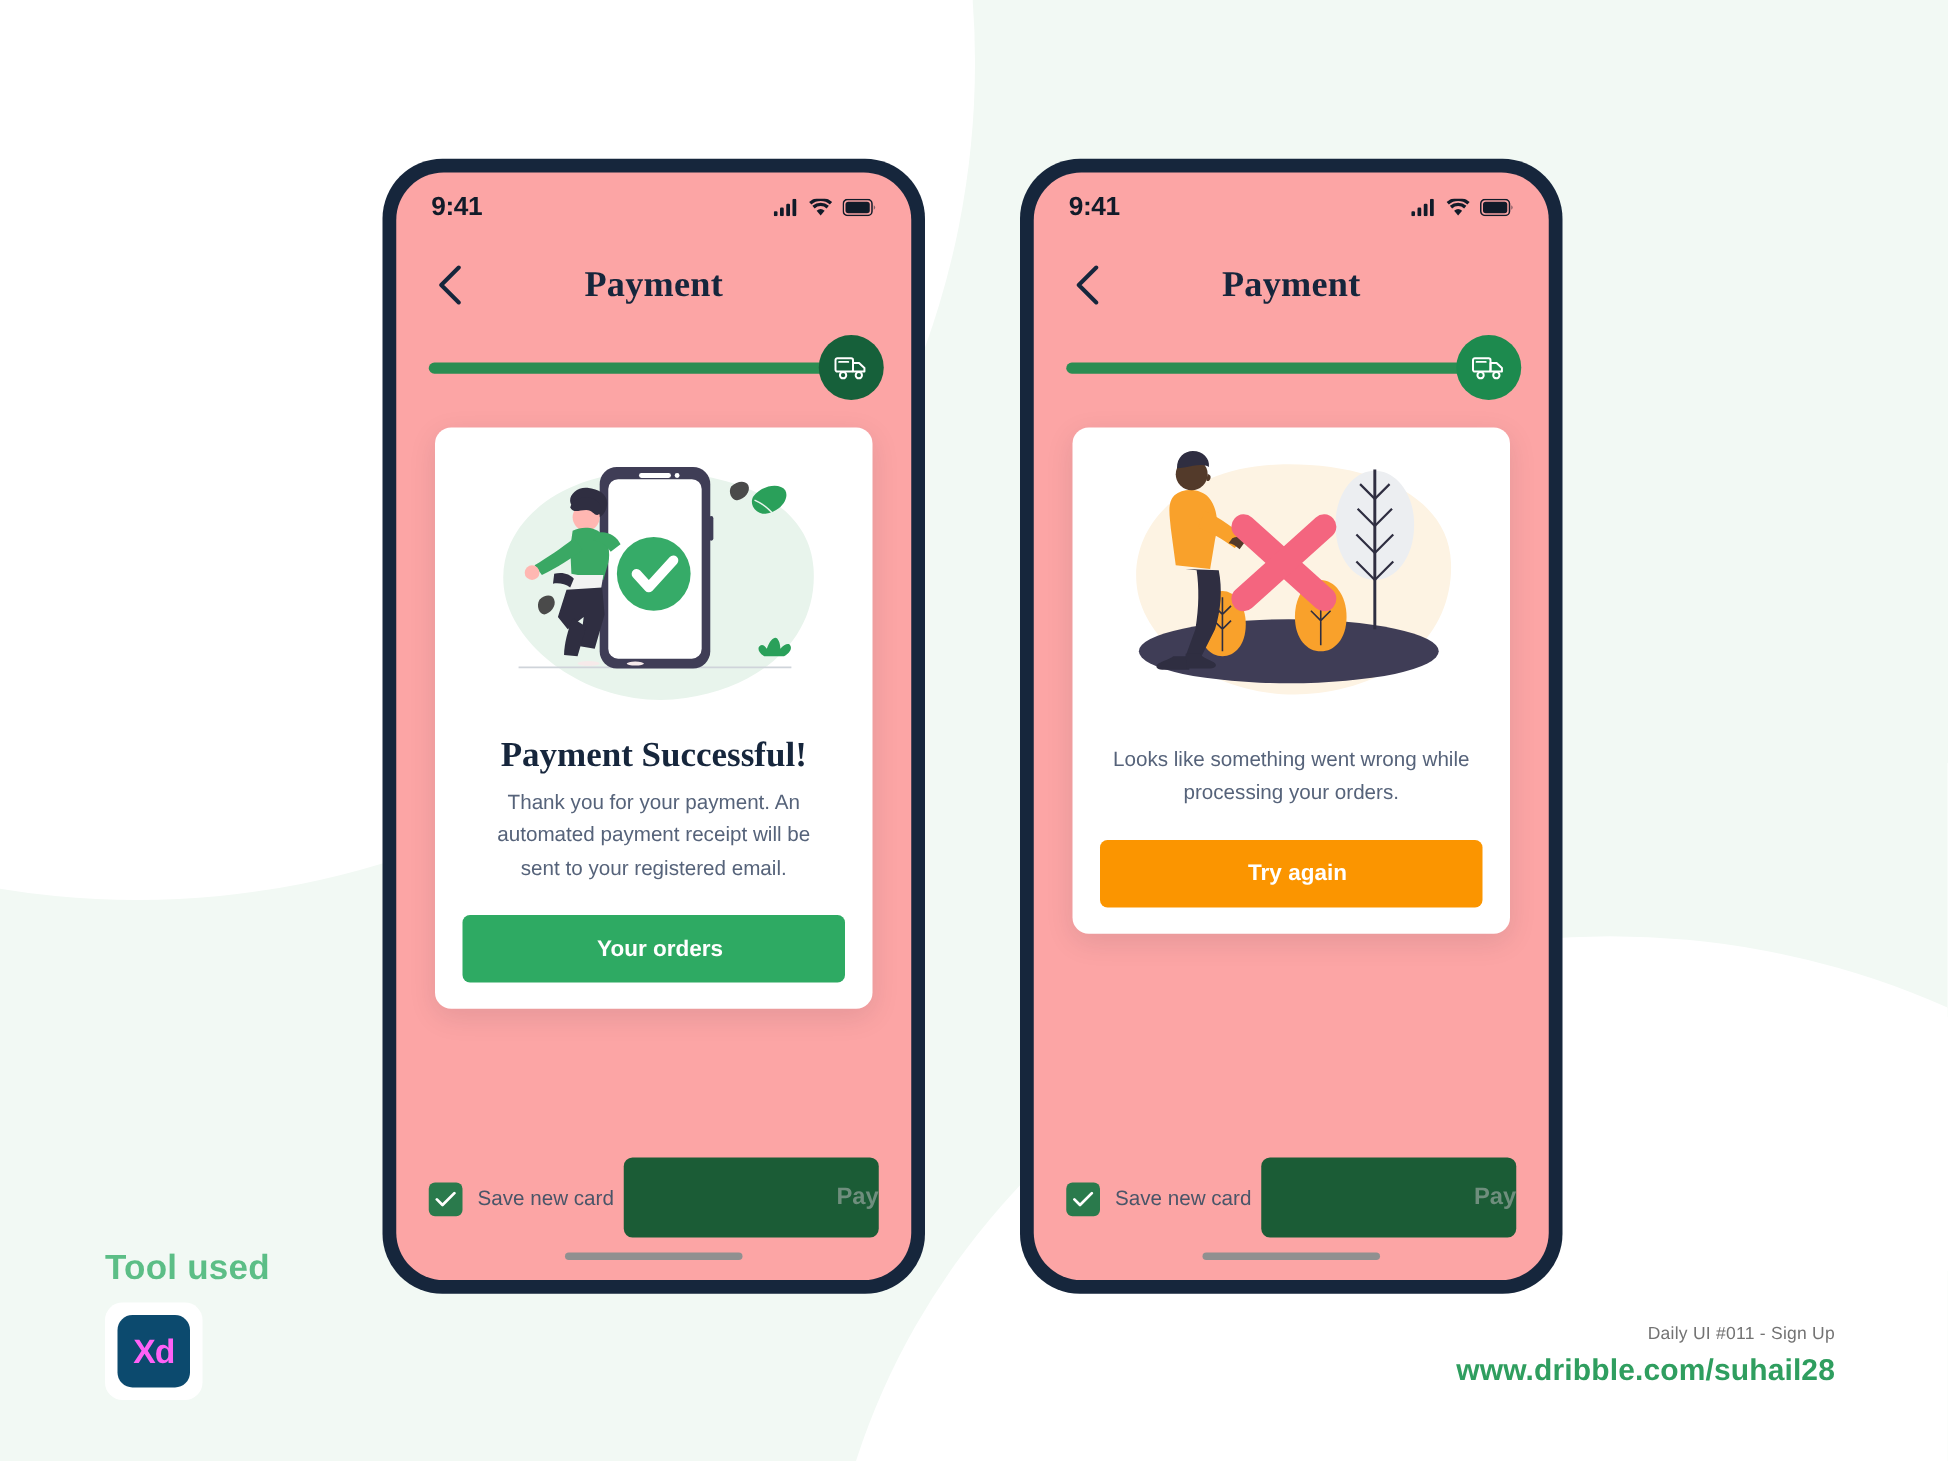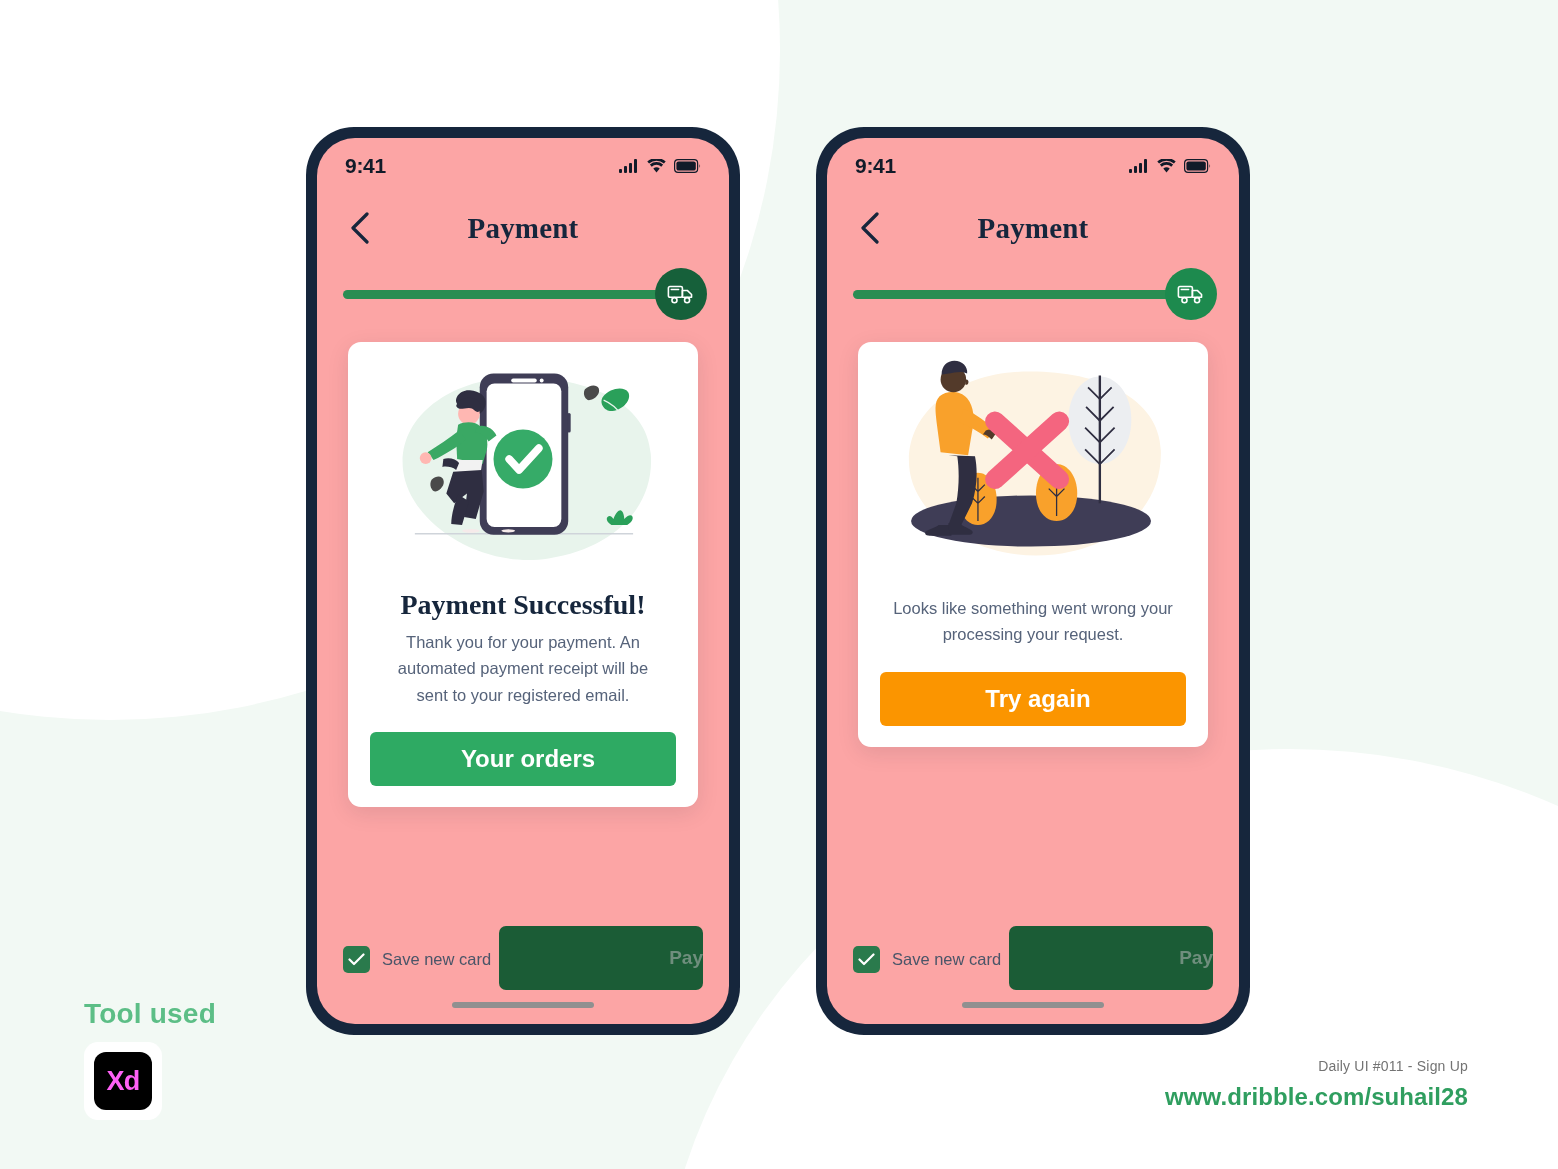--- a/index.html
+++ b/index.html
@@ -128,21 +128,21 @@
     line-height:1.6;
     color:#56637a;
     padding:8px 32px 0;
   }
   .card-btn {
     display:block;
     margin:24px 22px 0;
     height:54px;
     border:none; border-radius:6px;
     color:#ffffff;
-    font-size:24px; font-weight:700;
+    font-size:18px; font-weight:700;
     font-family:"Liberation Sans", sans-serif;
     cursor:pointer;
     width:calc(100% - 44px);
     padding-left:10px;
   }
   .card-btn.success { background:#2eaa63; }
   .card-btn.error   { background:#fb9500; }
 
   
   .bottombar {
@@ -192,21 +192,21 @@
   }
   .xd-tile {
     margin-top:12px;
     width:78px; height:78px;
     background:#ffffff;
     border-radius:14px;
     display:flex; align-items:center; justify-content:center;
   }
   .xd-inner {
     width:58px; height:58px;
-    background:#000000;
+    background:#0c4a6e;
     border-radius:12px;
     display:flex; align-items:center; justify-content:center;
     color:#ff61f6;
     font-size:27px; font-weight:700;
     letter-spacing:-0.8px;
   }
 
   .credits {
     position:absolute;
     right:90px; top:1058px;
@@ -412,21 +412,21 @@
         <path d="M85 31c0-9 6-14 13-14 8 0 14 6 13 13-3-2-8-2-13-1-5 1-10 2-13 2z" fill="#2f2e41"></path>
         <path d="M110 36c2 0 3 2 2 4-1 2-3 2-3 0z" fill="#533a2a"></path>
 
         <path d="M108 66c12 5 24 14 32 22l-8 8c-9-7-20-13-30-17z" fill="#f9a12b"></path>
         <path d="M130 88c4-2 8-1 11 2l-5 7c-3-3-6-5-9-5z" fill="#533a2a"></path>
 
         <rect x="118" y="98" width="108" height="20" rx="10" fill="#f4657f" transform="rotate(42 172 108)"></rect>
         <rect x="118" y="98" width="108" height="20" rx="10" fill="#f4657f" transform="rotate(-42 172 108)"></rect>
       </svg>
 
-      <div class="card-desc">Looks like something went wrong your processing your request.</div>
+      <div class="card-desc">Looks like something went wrong while processing your orders.</div>
       <button class="card-btn error">Try again</button>
     </div>
 
     <div class="bottombar">
       <div class="save-group">
         <div class="checkbox">
           <svg width="17" height="13" viewBox="0 0 17 13">
             <path d="M1.5 6.5l4.5 4.5L15.5 1.5" fill="none" stroke="#ffffff" stroke-width="2.2" stroke-linecap="round" stroke-linejoin="round"></path>
           </svg>
         </div>

